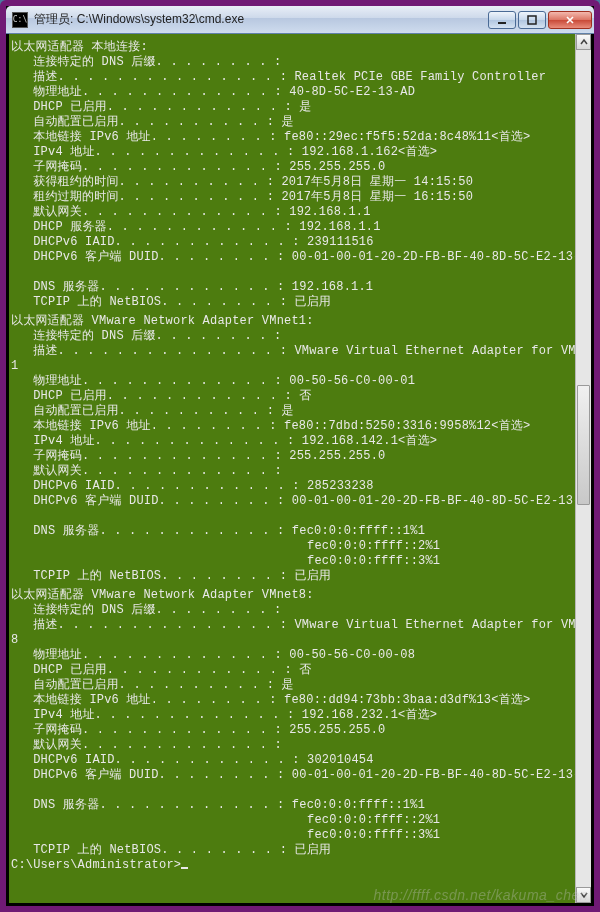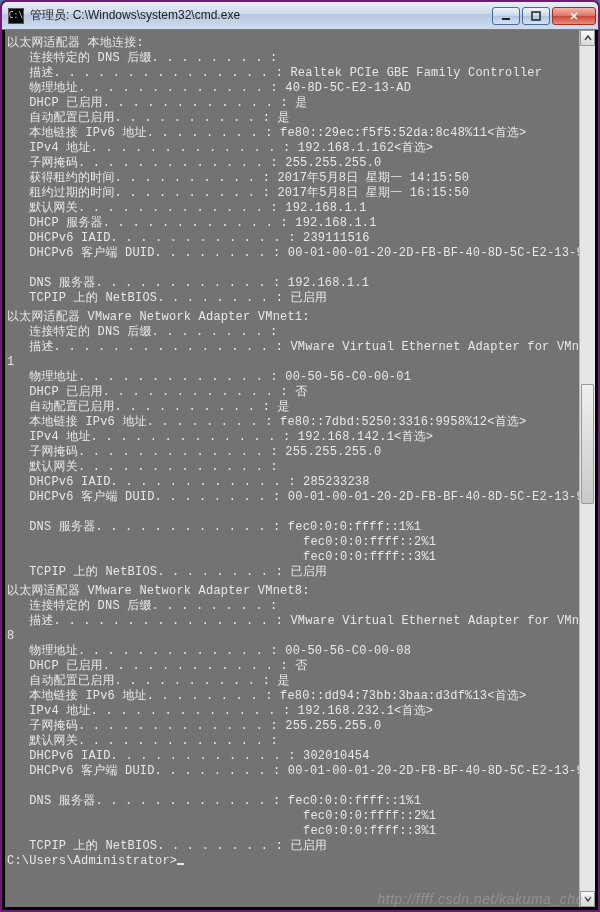--- a/index.html
+++ b/index.html
@@ -1,36 +1,36 @@
 <!DOCTYPE html>
 <html><head>
 <meta charset="utf-8">
 <style>
   * { margin: 0; padding: 0; box-sizing: border-box; }
   html, body { width: 600px; height: 912px; overflow: hidden; font-family: "Segoe UI", Tahoma, sans-serif; background: #4a7aa0; }
-  .window { width: 600px; height: 912px; background: #000; border: 2px solid #701a75; border-radius: 6px 6px 0 0; position: relative; }
+  .window { width: 600px; height: 912px; background: #000; border: 6px solid #701a75; border-radius: 6px 6px 0 0; position: relative; }
   .titlebar {
     height: 28px;
     background: linear-gradient(to bottom, #e8eef7 0%, #cdd9ea 45%, #b8c8e0 46%, #cfdcee 100%);
     border-bottom: 1px solid #6080a8;
     display: flex; align-items: center; padding: 0 2px 0 6px;
     border-radius: 5px 5px 0 0;
   }
   .titlebar .icon { width: 16px; height: 16px; background:#000; border:1px solid #555; margin-right:6px; display:flex;align-items:center;justify-content:center; }
   .titlebar .icon::after{content:"C:\\"; color:#ccc; font:8px/1 monospace;}
   .titlebar .title { font-size: 12px; color: #222; flex:1; white-space:nowrap; overflow:hidden; }
   .winbtns { display:flex; gap:0; margin-left:auto; }
   .winbtn { width: 28px; height: 18px; border: 1px solid #4a6a95; border-radius:3px; margin-left:2px;
     background: linear-gradient(to bottom,#eef4fb,#c8d8ec 48%,#b1c6e0 52%,#d4e2f2);
     display:flex;align-items:center;justify-content:center; }
   .winbtn.close{ width:44px; background: linear-gradient(to bottom,#f3b8ad,#dc7666 48%,#c94b39 52%,#e98d7c); border-color:#a03020;}
   .winbtn svg { display:block; }
   .client {
     position:absolute; top:28px; left:3px; right:3px; bottom:3px;
-    background:#737373; color:#e8e8e8;
+    background:#4d7c0f; color:#e8e8e8;
     font: 12px/15px "Consolas","Courier New",monospace;
     padding: 2px 20px 2px 2px;
     white-space: pre;
     overflow:hidden;
   }
   .line { white-space: pre; letter-spacing:0.2px; }
   .section-head { margin-top:4px; }
   .cursor { display:inline-block; width:7px; height:2px; background:#e8e8e8; vertical-align:baseline; margin-bottom:-1px;}
   .watermark {
     position:absolute; right:6px; bottom:4px;

